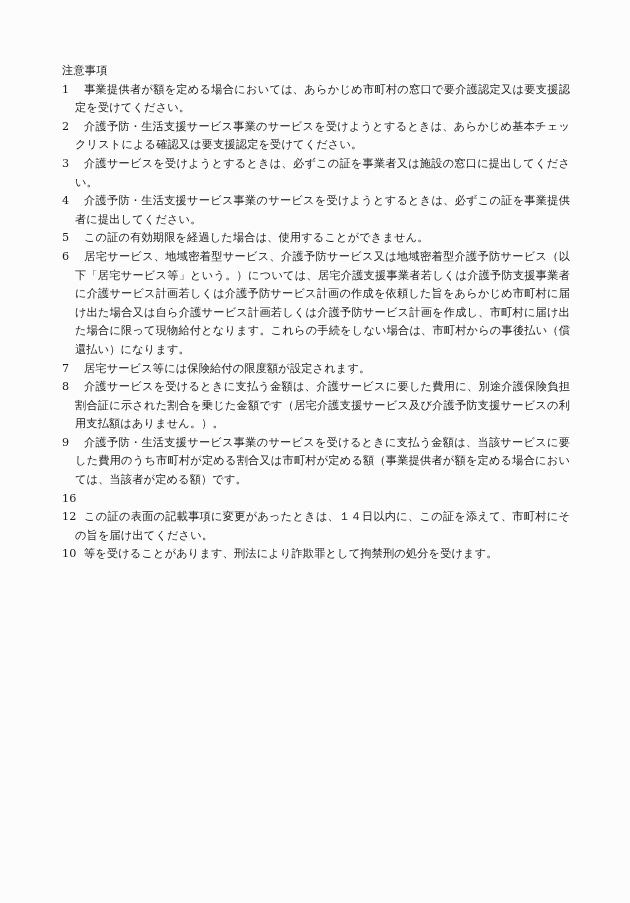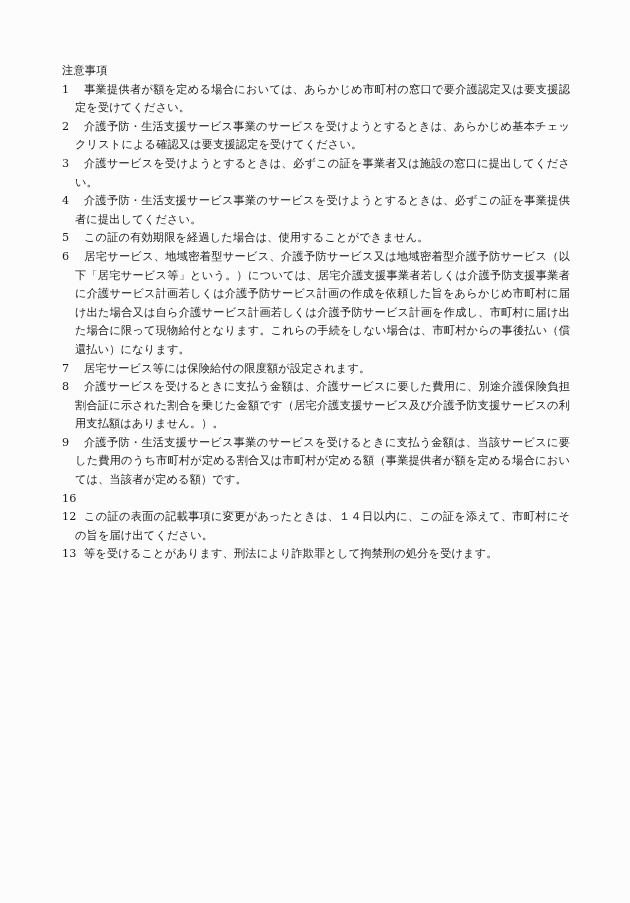--- a/index.html
+++ b/index.html
@@ -91,16 +91,16 @@
     <li class="note">
       <span class="num">9</span><span class="first-indent"></span><span class="text">介護予防・生活支援サービス事業のサービスを受けるときに支払う金額は、当該サービスに要した費用のうち市町村が定める割合又は市町村が定める額（事業提供者が額を定める場合においては、当該者が定める額）です。</span>
     </li>
     <li class="note">
       <span class="num">16</span><span class="first-indent"></span>
     </li>
     <li class="note">
       <span class="num">12</span><span class="first-indent"></span><span class="text">この証の表面の記載事項に変更があったときは、１４日以内に、この証を添えて、市町村にその旨を届け出てください。</span>
     </li>
     <li class="note">
-      <span class="num">13</span><span class="first-indent"></span><span class="text">等を受けることがあります、刑法により詐欺罪として拘禁刑の処分を受けます。</span>
+      <span class="num">10</span><span class="first-indent"></span><span class="text">等を受けることがあります、刑法により詐欺罪として拘禁刑の処分を受けます。</span>
     </li>
   </ol>
 </div>
 
 </body></html>

